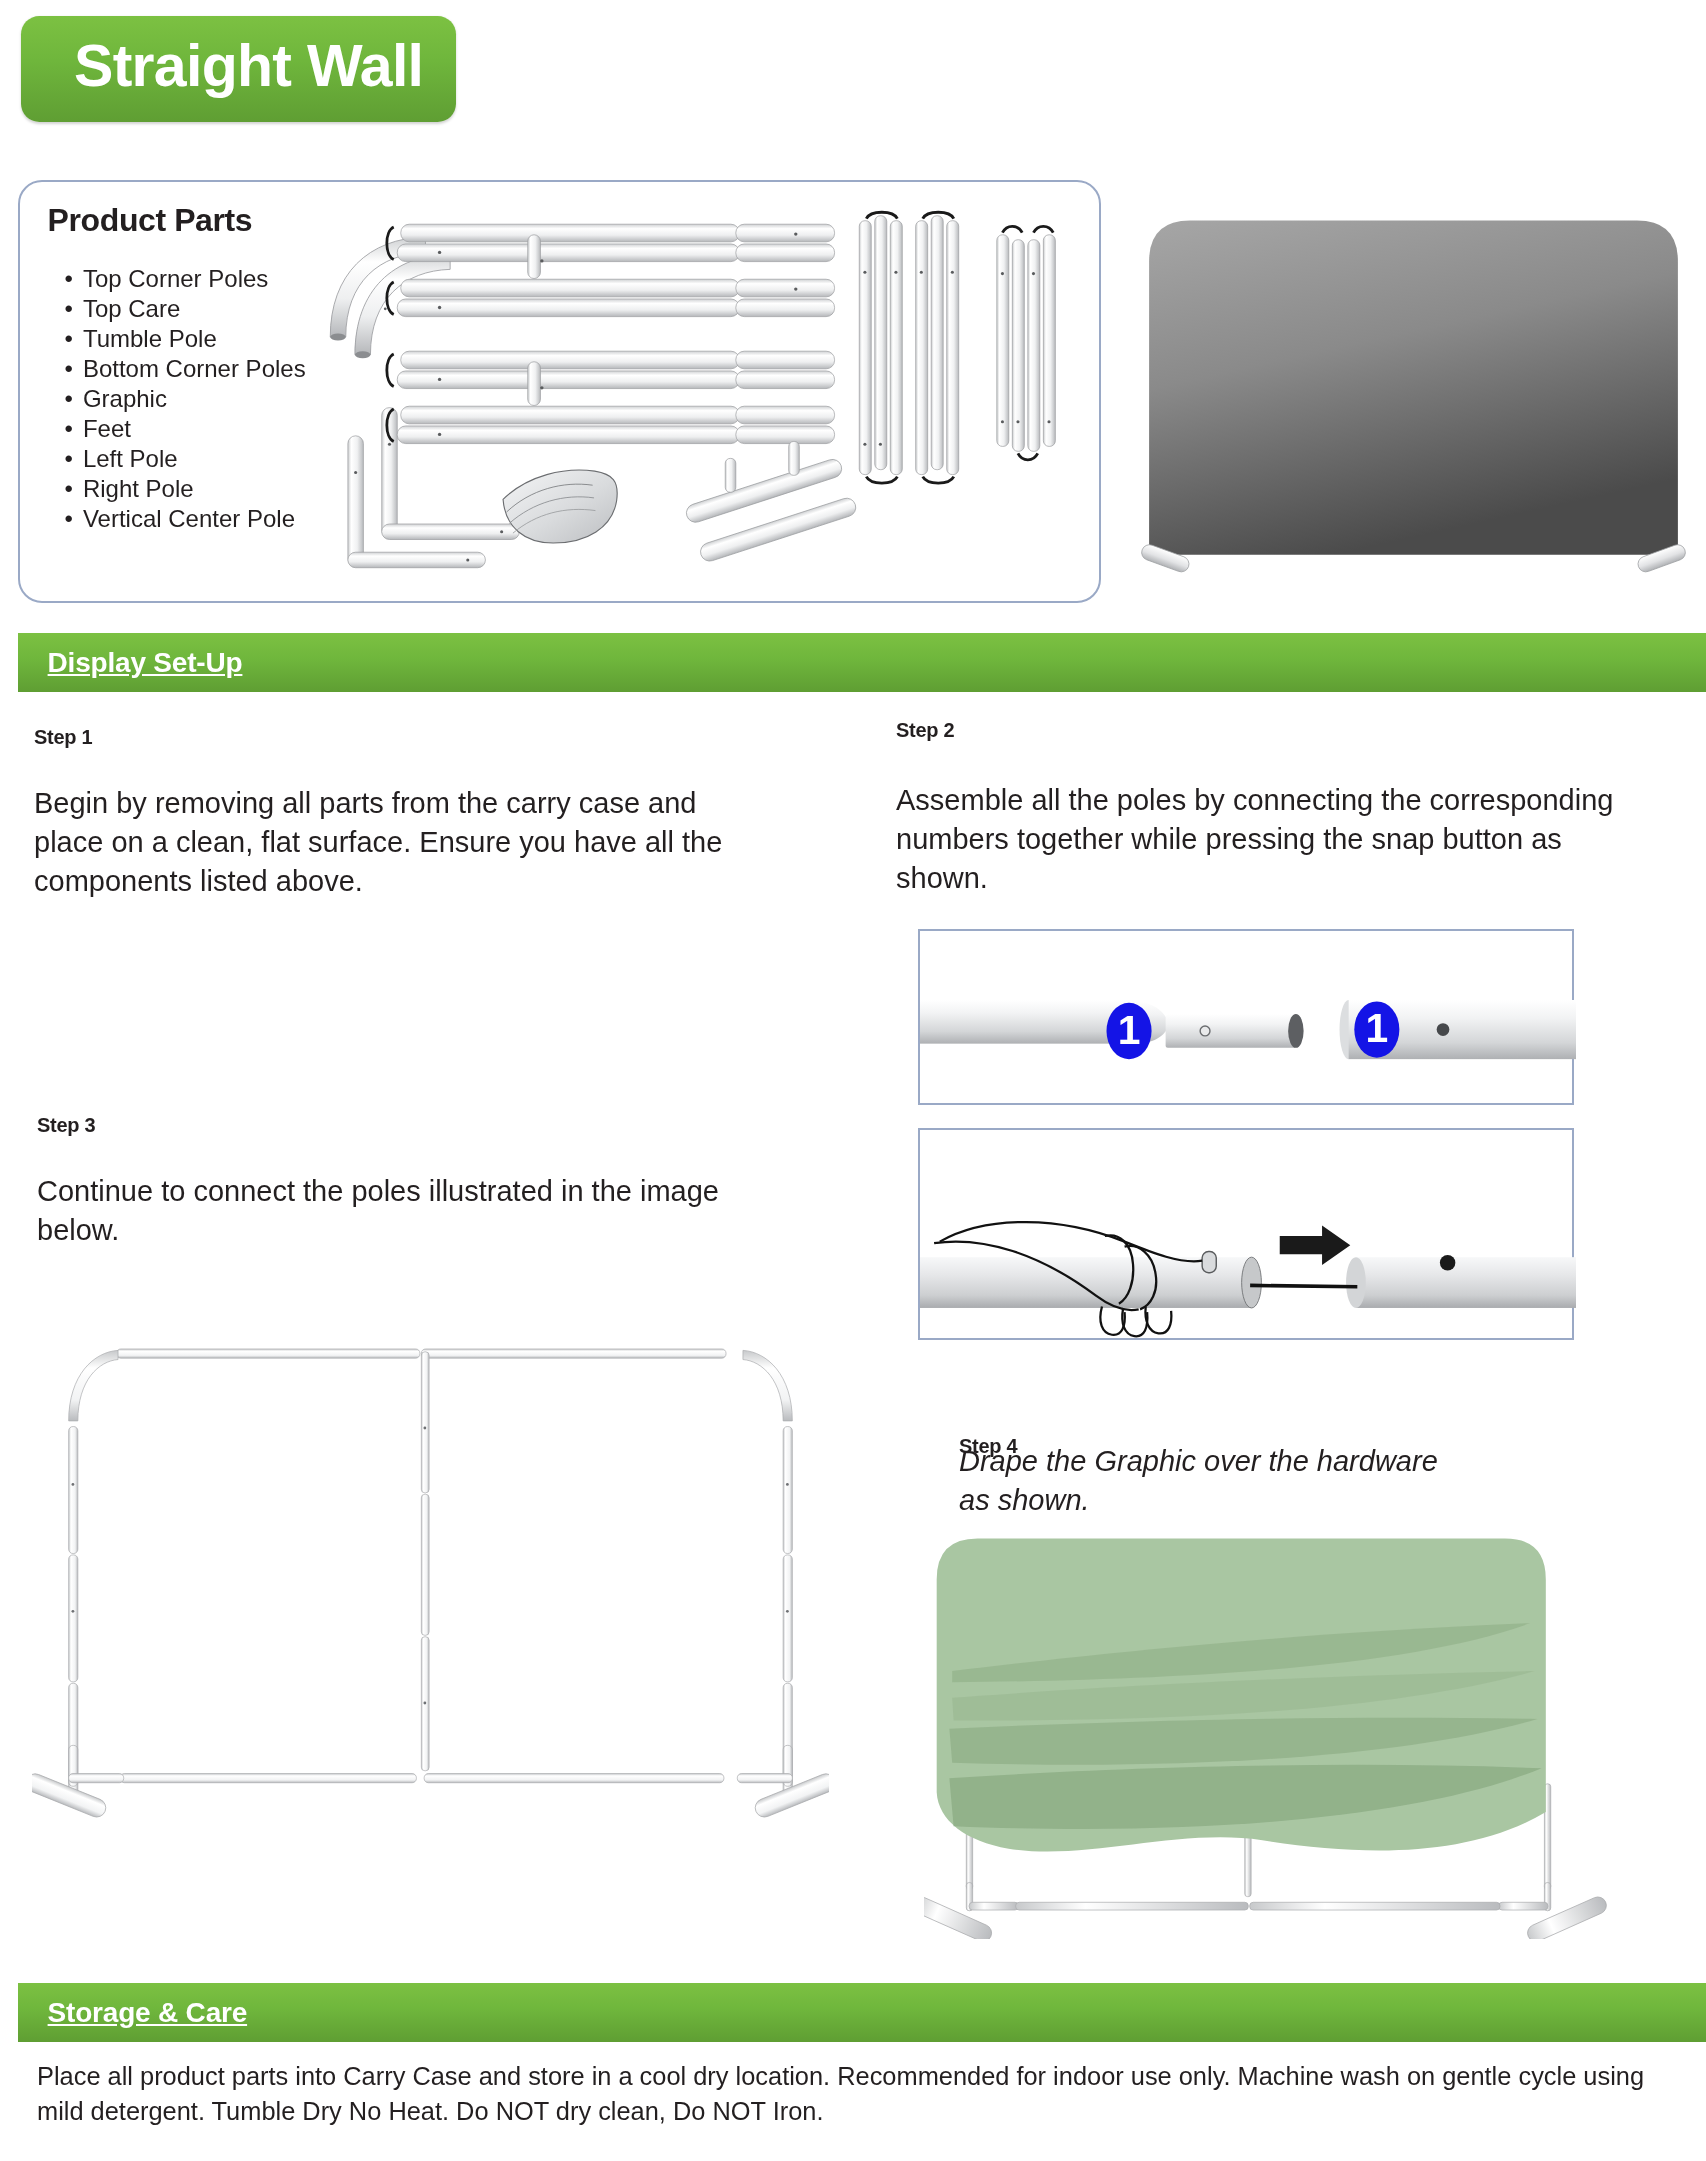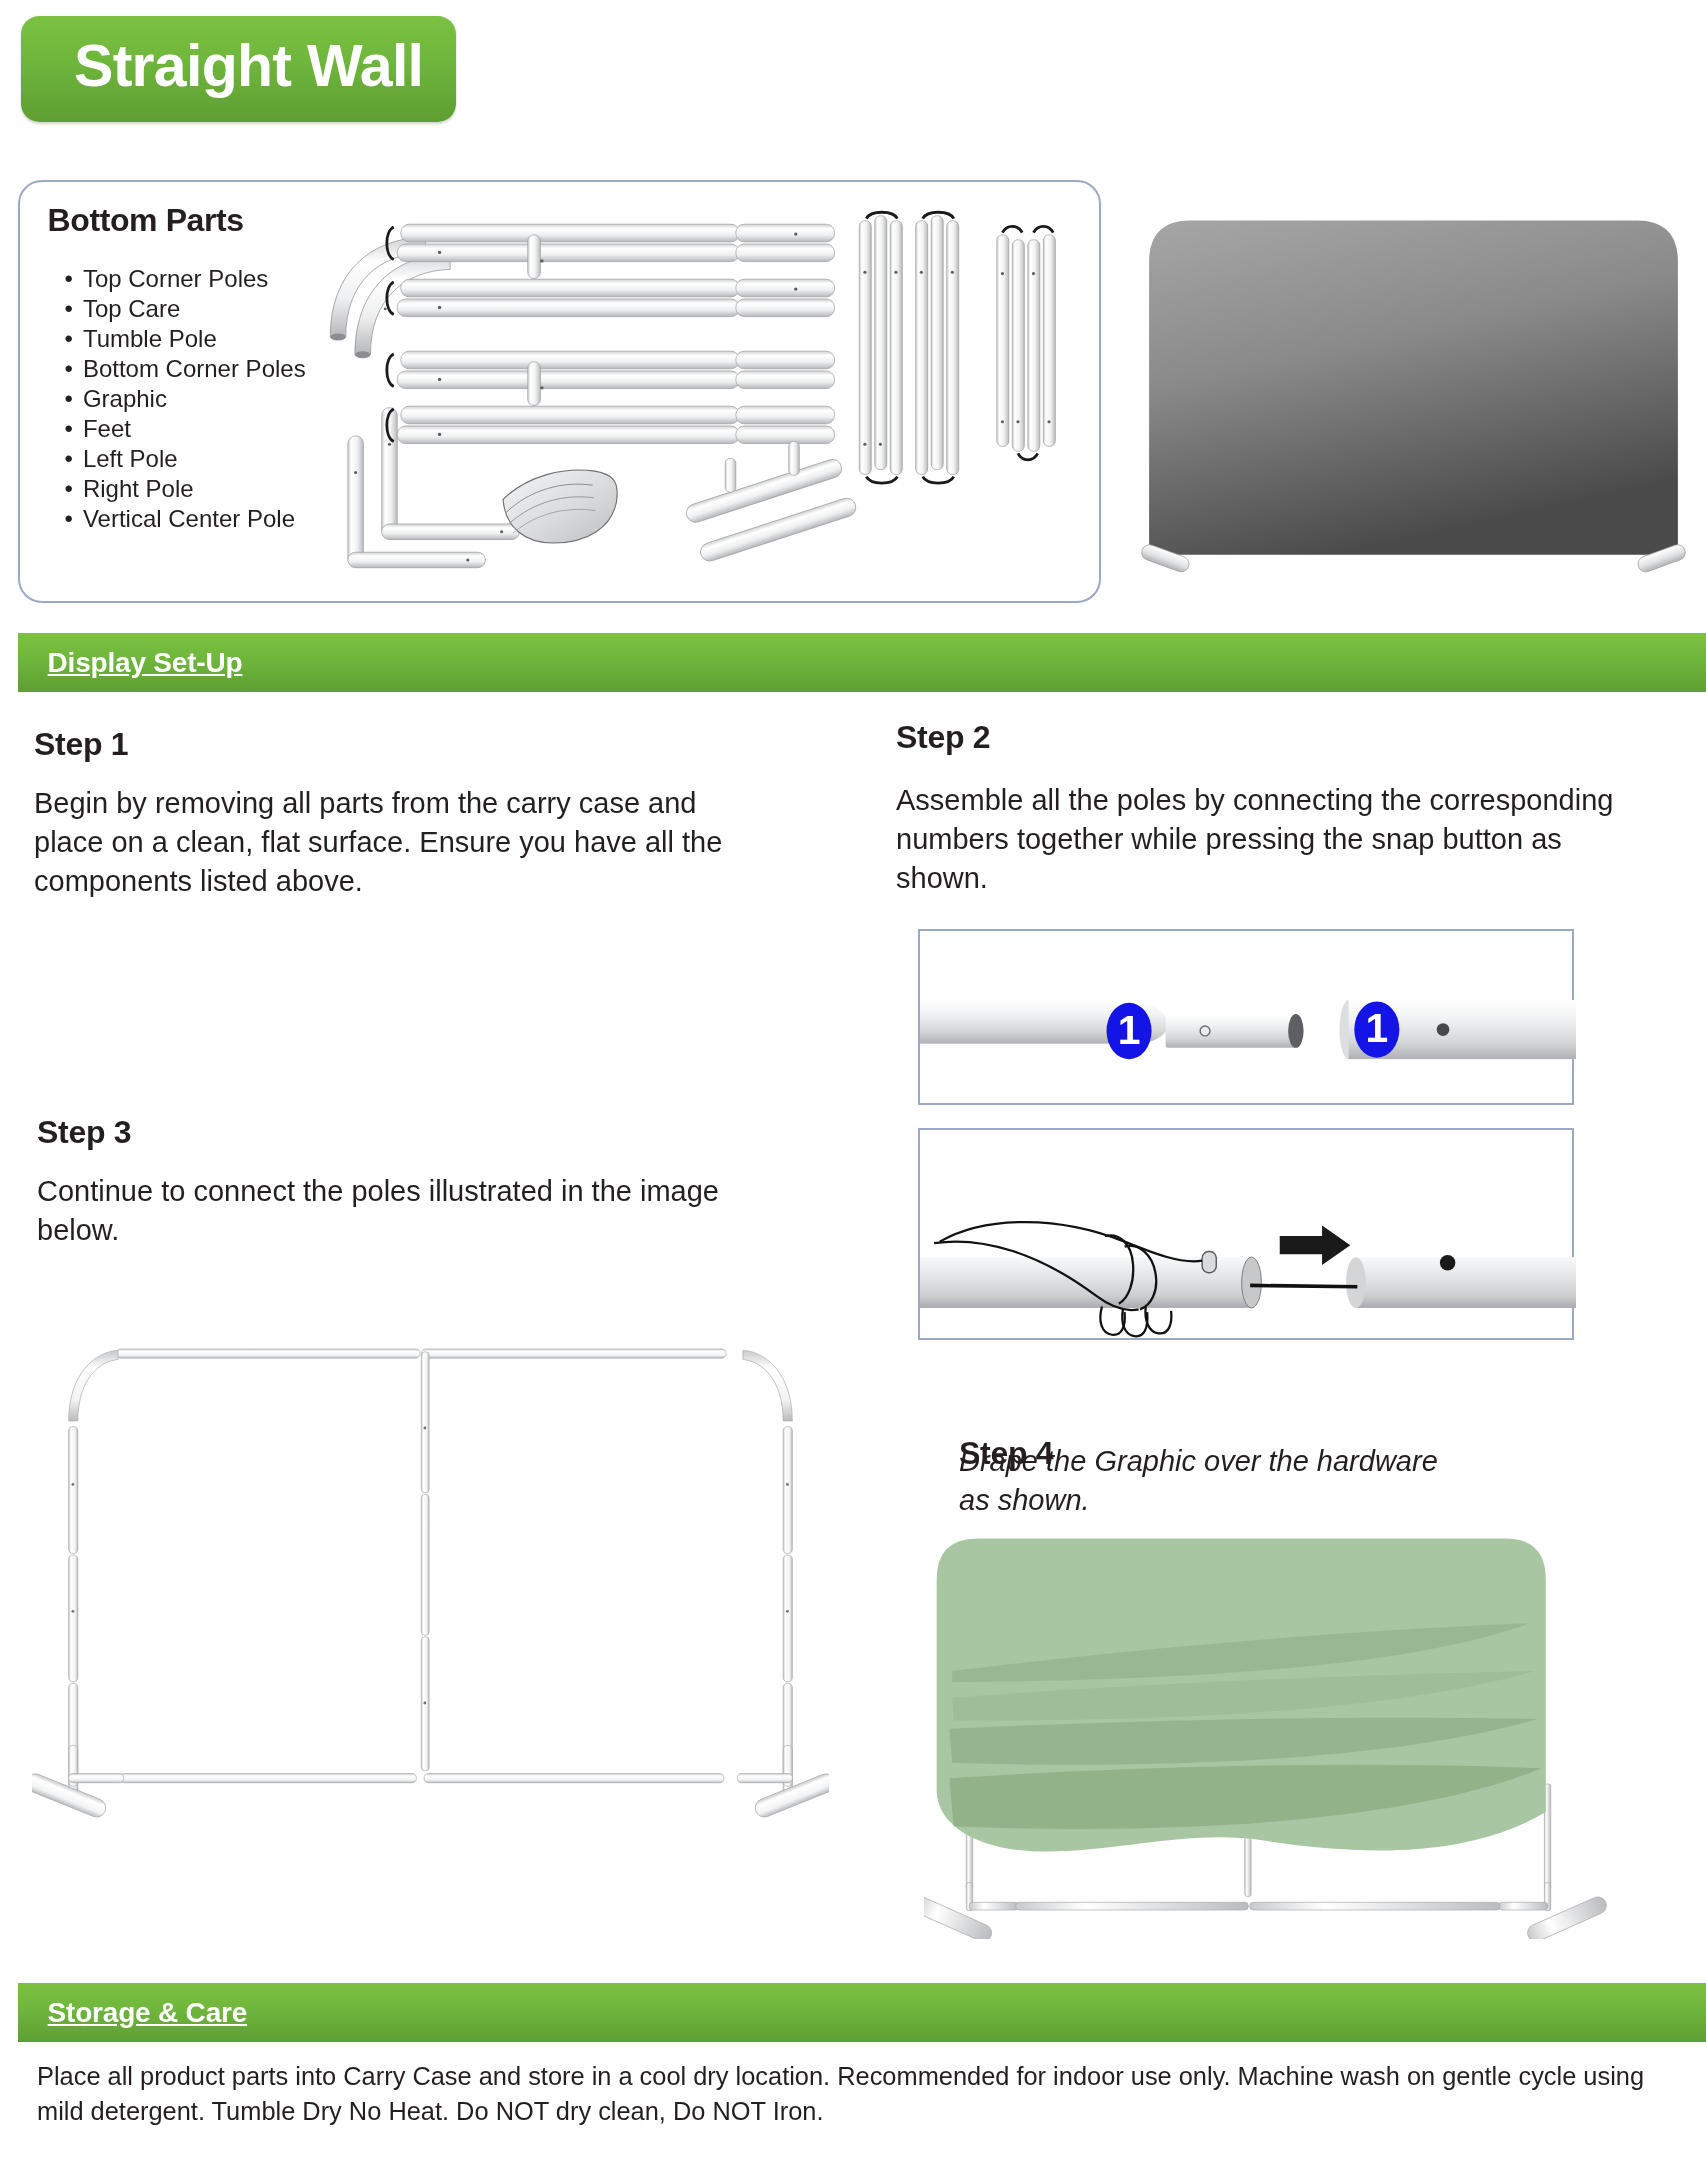--- a/index.html
+++ b/index.html
@@ -56,21 +56,21 @@
     background:linear-gradient(to bottom,#7cc142 0%,#6fb63c 45%,#5f9e33 100%);
   }
   .bar .bar-label{
     position:absolute; left:30px; top:50%; transform:translateY(-50%);
     font-size:28px; font-weight:bold; color:#ffffff; letter-spacing:-0.2px;text-decoration:underline;
   }
   #bar-setup{ top:633px; }
   #bar-storage{ top:1983px; }
 
   
-  .step-head{ position:absolute; font-size:32px; font-weight:bold; letter-spacing:-0.3px; }
+  .step-head{ position:absolute; font-size:20px; font-weight:bold; letter-spacing:-0.3px; }
   .step-body{ position:absolute; font-size:29px; line-height:39px; }
 
   #step1-head{ left:34px; top:726px; }
   #step1-body{ left:34px; top:784px; width:712px; }
 
   #step3-head{ left:37px; top:1114px; }
   #step3-body{ left:37px; top:1172px; width:726px; }
 
   #step2-head{ left:896px; top:719px; }
   #step2-body{ left:896px; top:781px; width:755px; }
@@ -98,21 +98,21 @@
   }
 </style>
 </head>
 <body>
 
 <div class="title-banner">
   <div class="title-text">Straight Wall</div>
 </div>
 
 <div class="parts-panel">
-  <div class="parts-title">Bottom Parts</div>
+  <div class="parts-title">Product Parts</div>
 
   <ul class="parts-list">
     <li><span class="bul">•</span><span>Top Corner Poles</span></li>
     <li><span class="bul">•</span><span>Top Care</span></li>
     <li><span class="bul">•</span><span>Tumble Pole</span></li>
     <li><span class="bul">•</span><span>Bottom Corner Poles</span></li>
     <li><span class="bul">•</span><span>Graphic</span></li>
     <li><span class="bul">•</span><span>Feet</span></li>
     <li><span class="bul">•</span><span>Left Pole</span></li>
     <li><span class="bul">•</span><span>Right Pole</span></li>

